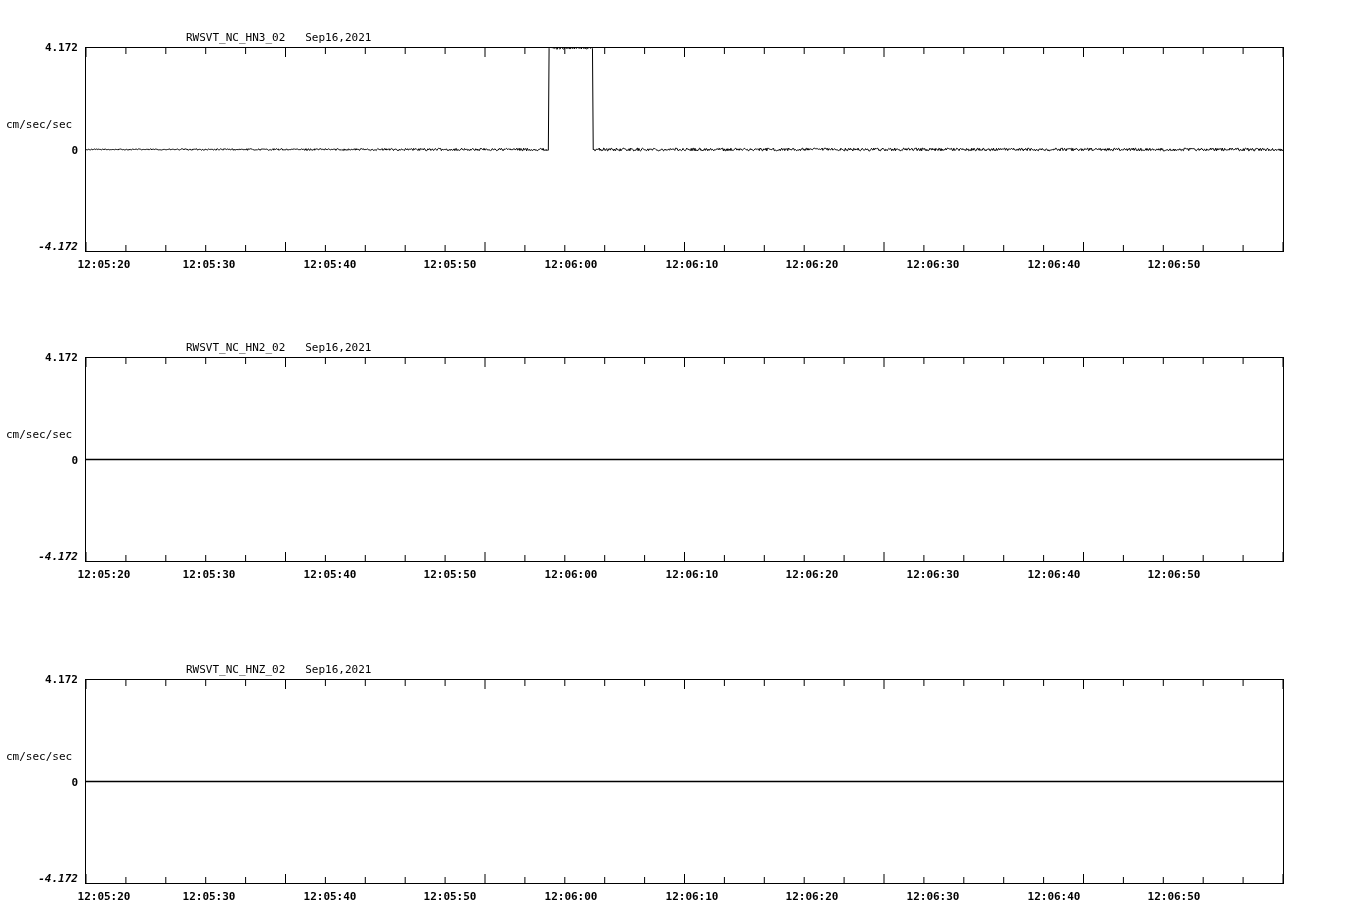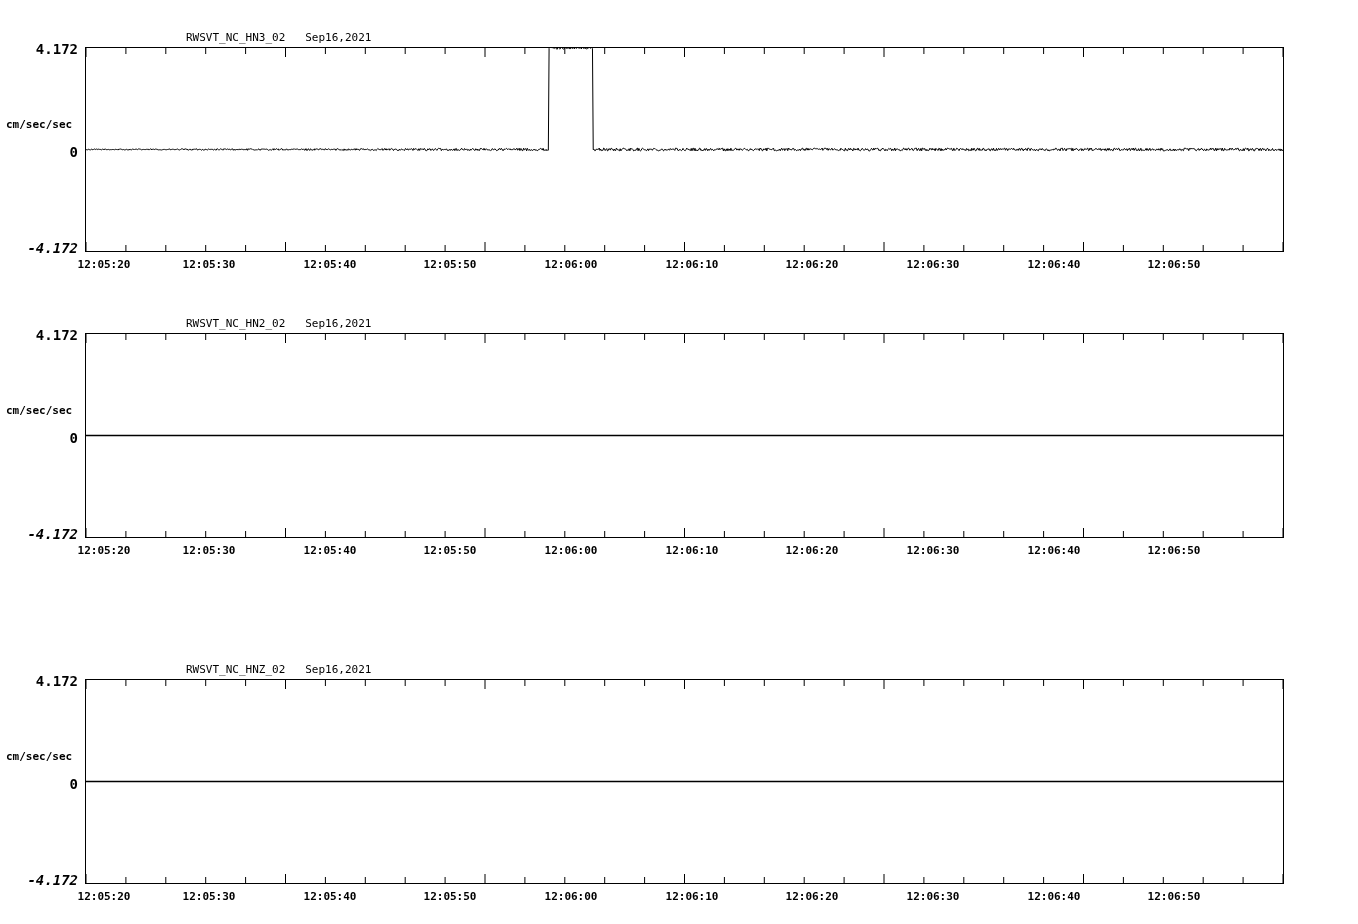--- a/index.html
+++ b/index.html
@@ -18,21 +18,21 @@
     position: relative;
     width: 1358px;
     height: 924px;
   }
   .panel {
     position: absolute;
     left: 0;
     width: 1358px;
   }
   .panel-1 { top: 0px;   height: 300px; }
-  .panel-2 { top: 286px; height: 300px; }
+  .panel-2 { top: 310px; height: 300px; }
   .panel-3 { top: 632px; height: 305px; }
 
   .plot-frame {
     position: absolute;
     left: 85px;
     width: 1199px;
     border: 1px solid #000000;
     box-sizing: border-box;
     background: #ffffff;
   }
@@ -55,26 +55,26 @@
     letter-spacing: 0px;
     white-space: pre;
     font-weight: normal;
   }
 
   .ylabel-units {
     position: absolute;
     left: 6px;
     top: 118px;
     font-size: 11px;
-    font-weight: bold;
+    font-weight: normal;
     white-space: pre;
   }
   .ytick {
     position: absolute;
-    font-size: 14px;
+    font-size: 11px;
     font-weight: bold;
     white-space: pre;
     text-align: right;
     width: 74px;
     left: 4px;
   }
   .ytick-top    { top: 41px; }
   .ytick-mid    { top: 144px; }
   .ytick-bottom { top: 240px; font-style: italic; }
 

